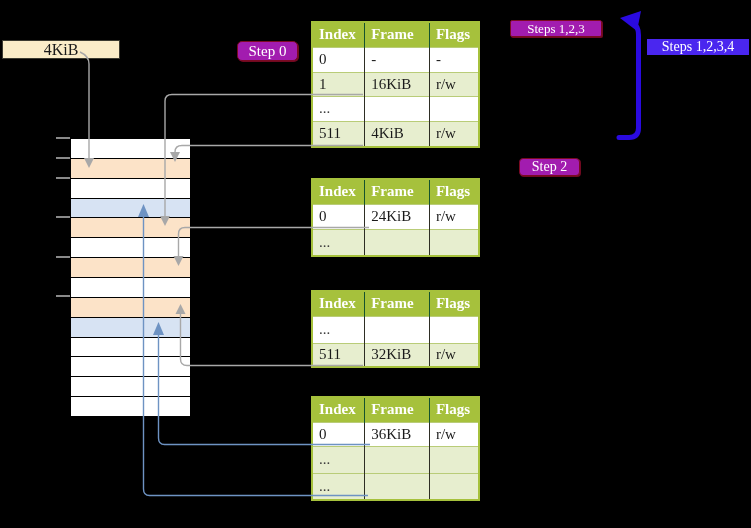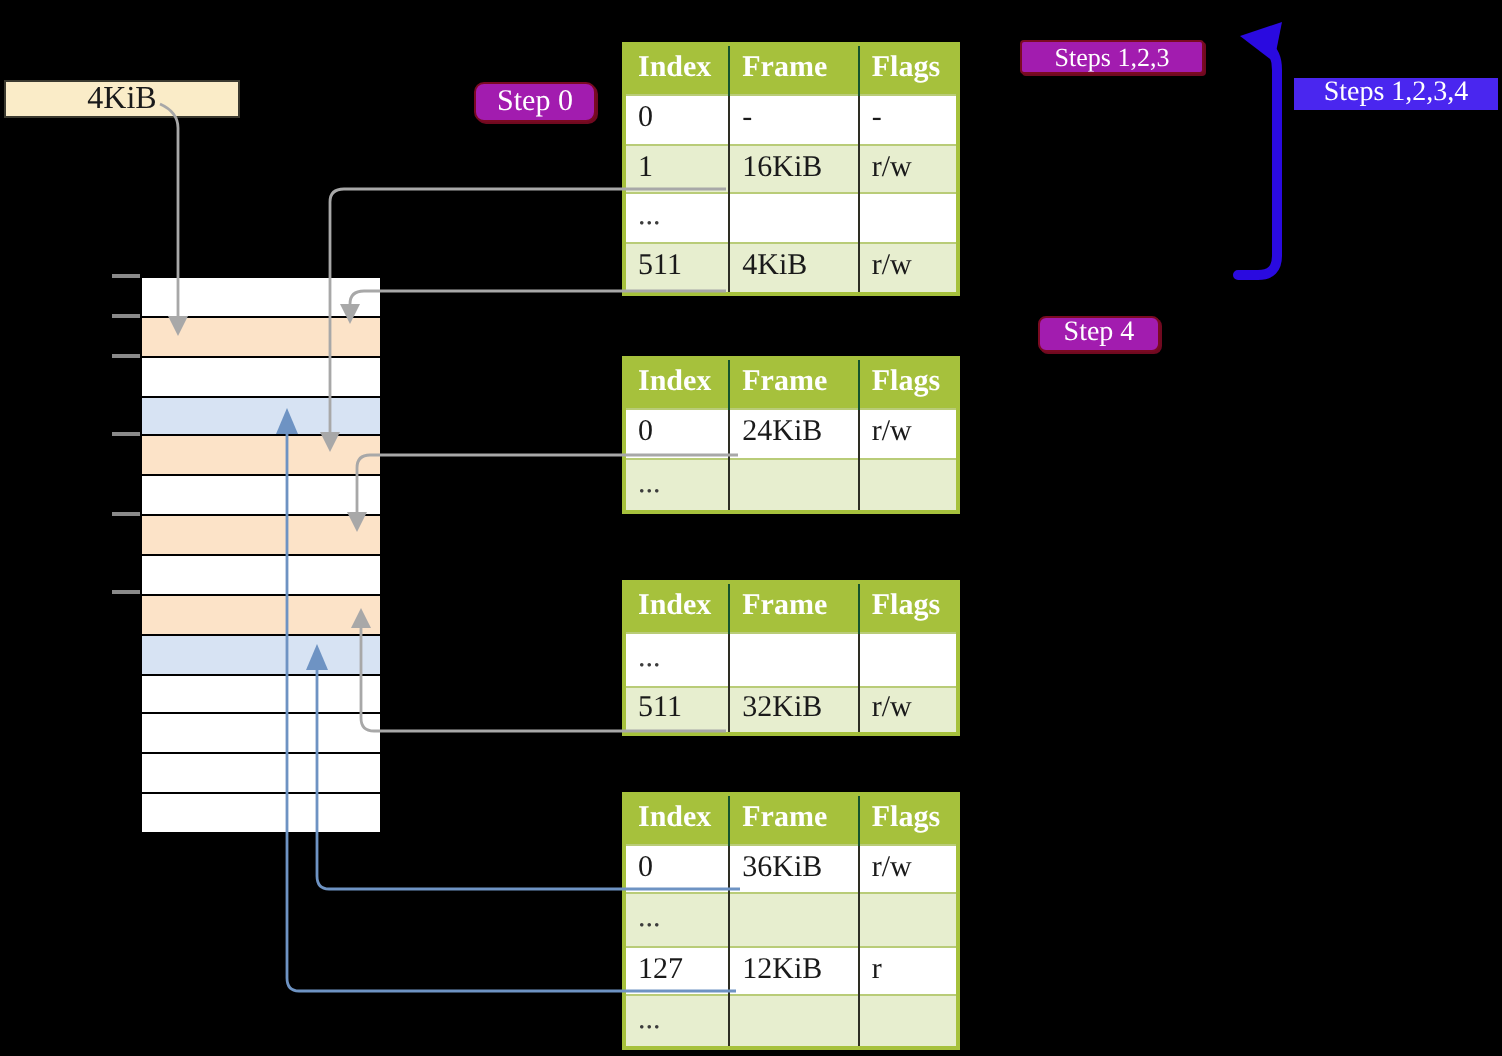--- a/index.html
+++ b/index.html
@@ -60,21 +60,21 @@
 </head>
 <body>
 
 <div id="canvas">
 
   <div class="cream-box">4KiB</div>
 
   <div id="step0" class="step-red">Step 0</div>
   <div id="steps123" class="step-red">Steps 1,2,3</div>
   <div class="step-blue">Steps 1,2,3,4</div>
-  <div id="step4" class="step-red">Step 4</div>
+  <div id="step4" class="step-red">Step 2</div>
 
   <div id="memcol">
     <div class="mem-row" data-type="white"></div>
     <div class="mem-row" data-type="orange"></div>
     <div class="mem-row" data-type="white"></div>
     <div class="mem-row" data-type="blue"></div>
     <div class="mem-row" data-type="orange"></div>
     <div class="mem-row" data-type="white"></div>
     <div class="mem-row" data-type="orange"></div>
     <div class="mem-row" data-type="white"></div>
@@ -193,25 +193,20 @@
     <tr class="r24">
       <td>0</td>
       <td>36KiB</td>
       <td>r/w</td>
     </tr>
     <tr class="r27 g">
       <td class="dots">...</td>
       <td></td>
       <td></td>
     </tr>
-    <tr class="r24">
-      <td>127</td>
-      <td>12KiB</td>
-      <td>r</td>
-    </tr>
     <tr class="r27 g">
       <td class="dots">...</td>
       <td></td>
       <td></td>
     </tr>
   </tbody>
     </table>
 
   <svg id="overlay" width="751" height="528" viewBox="0 0 751 528">
 

